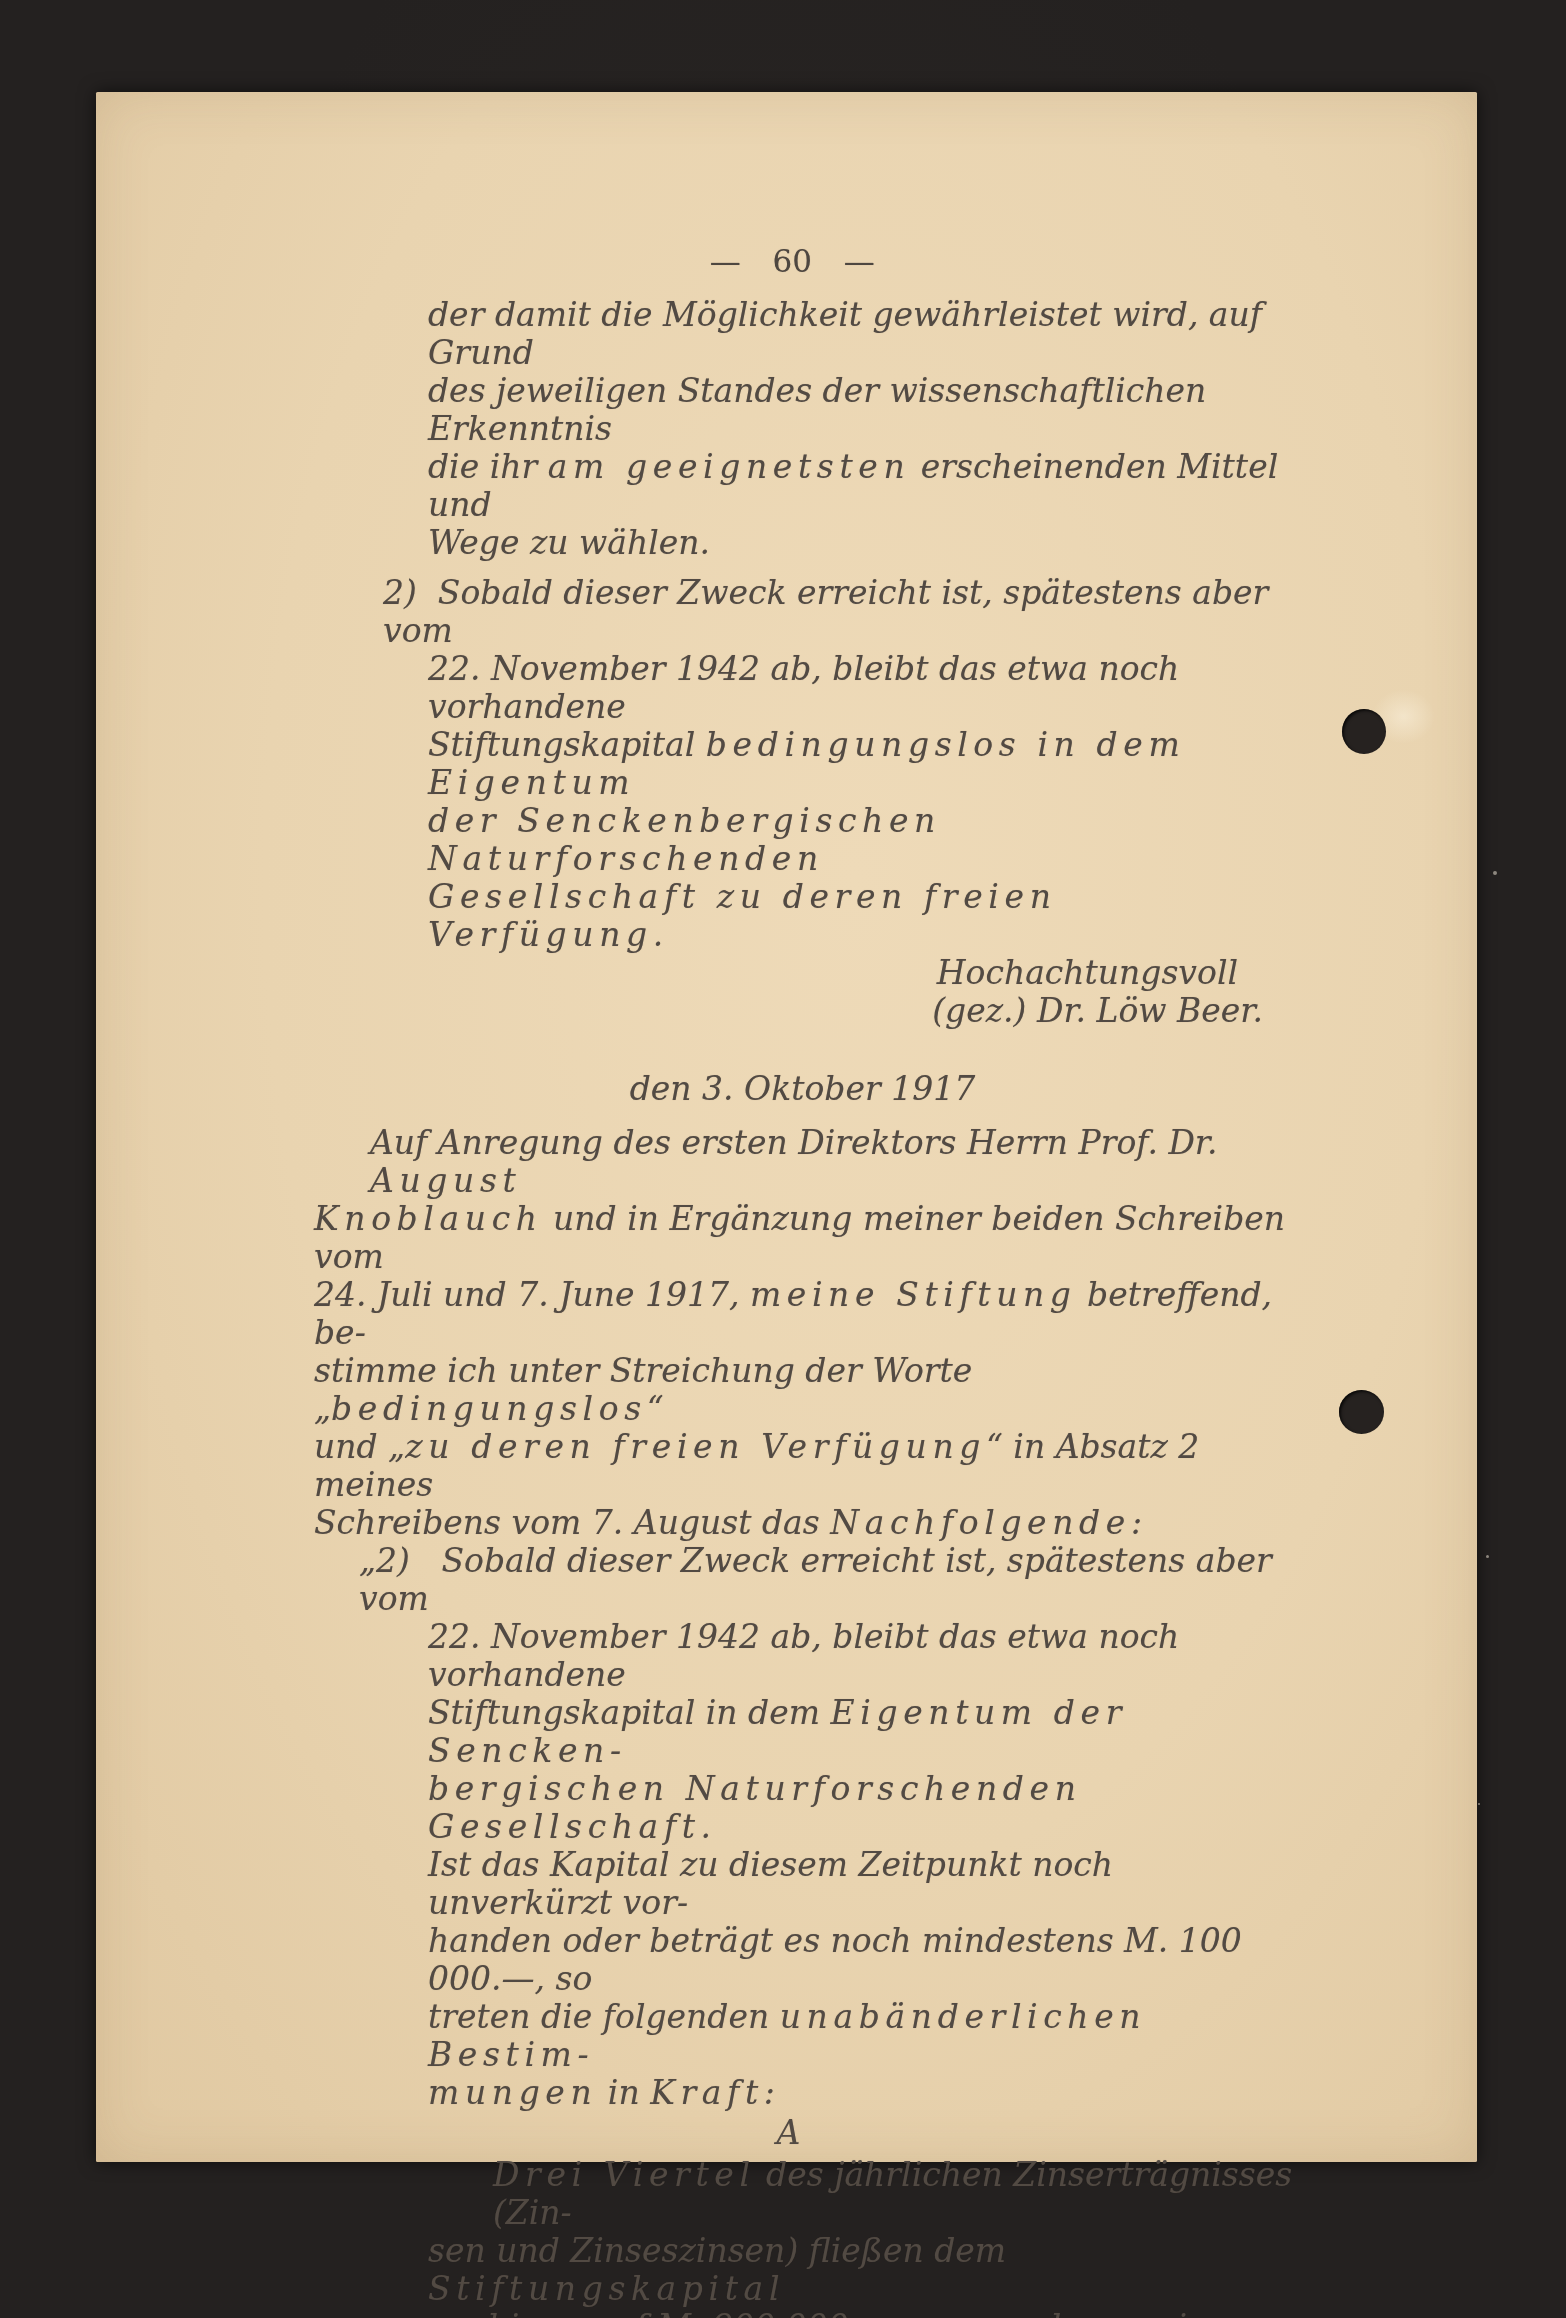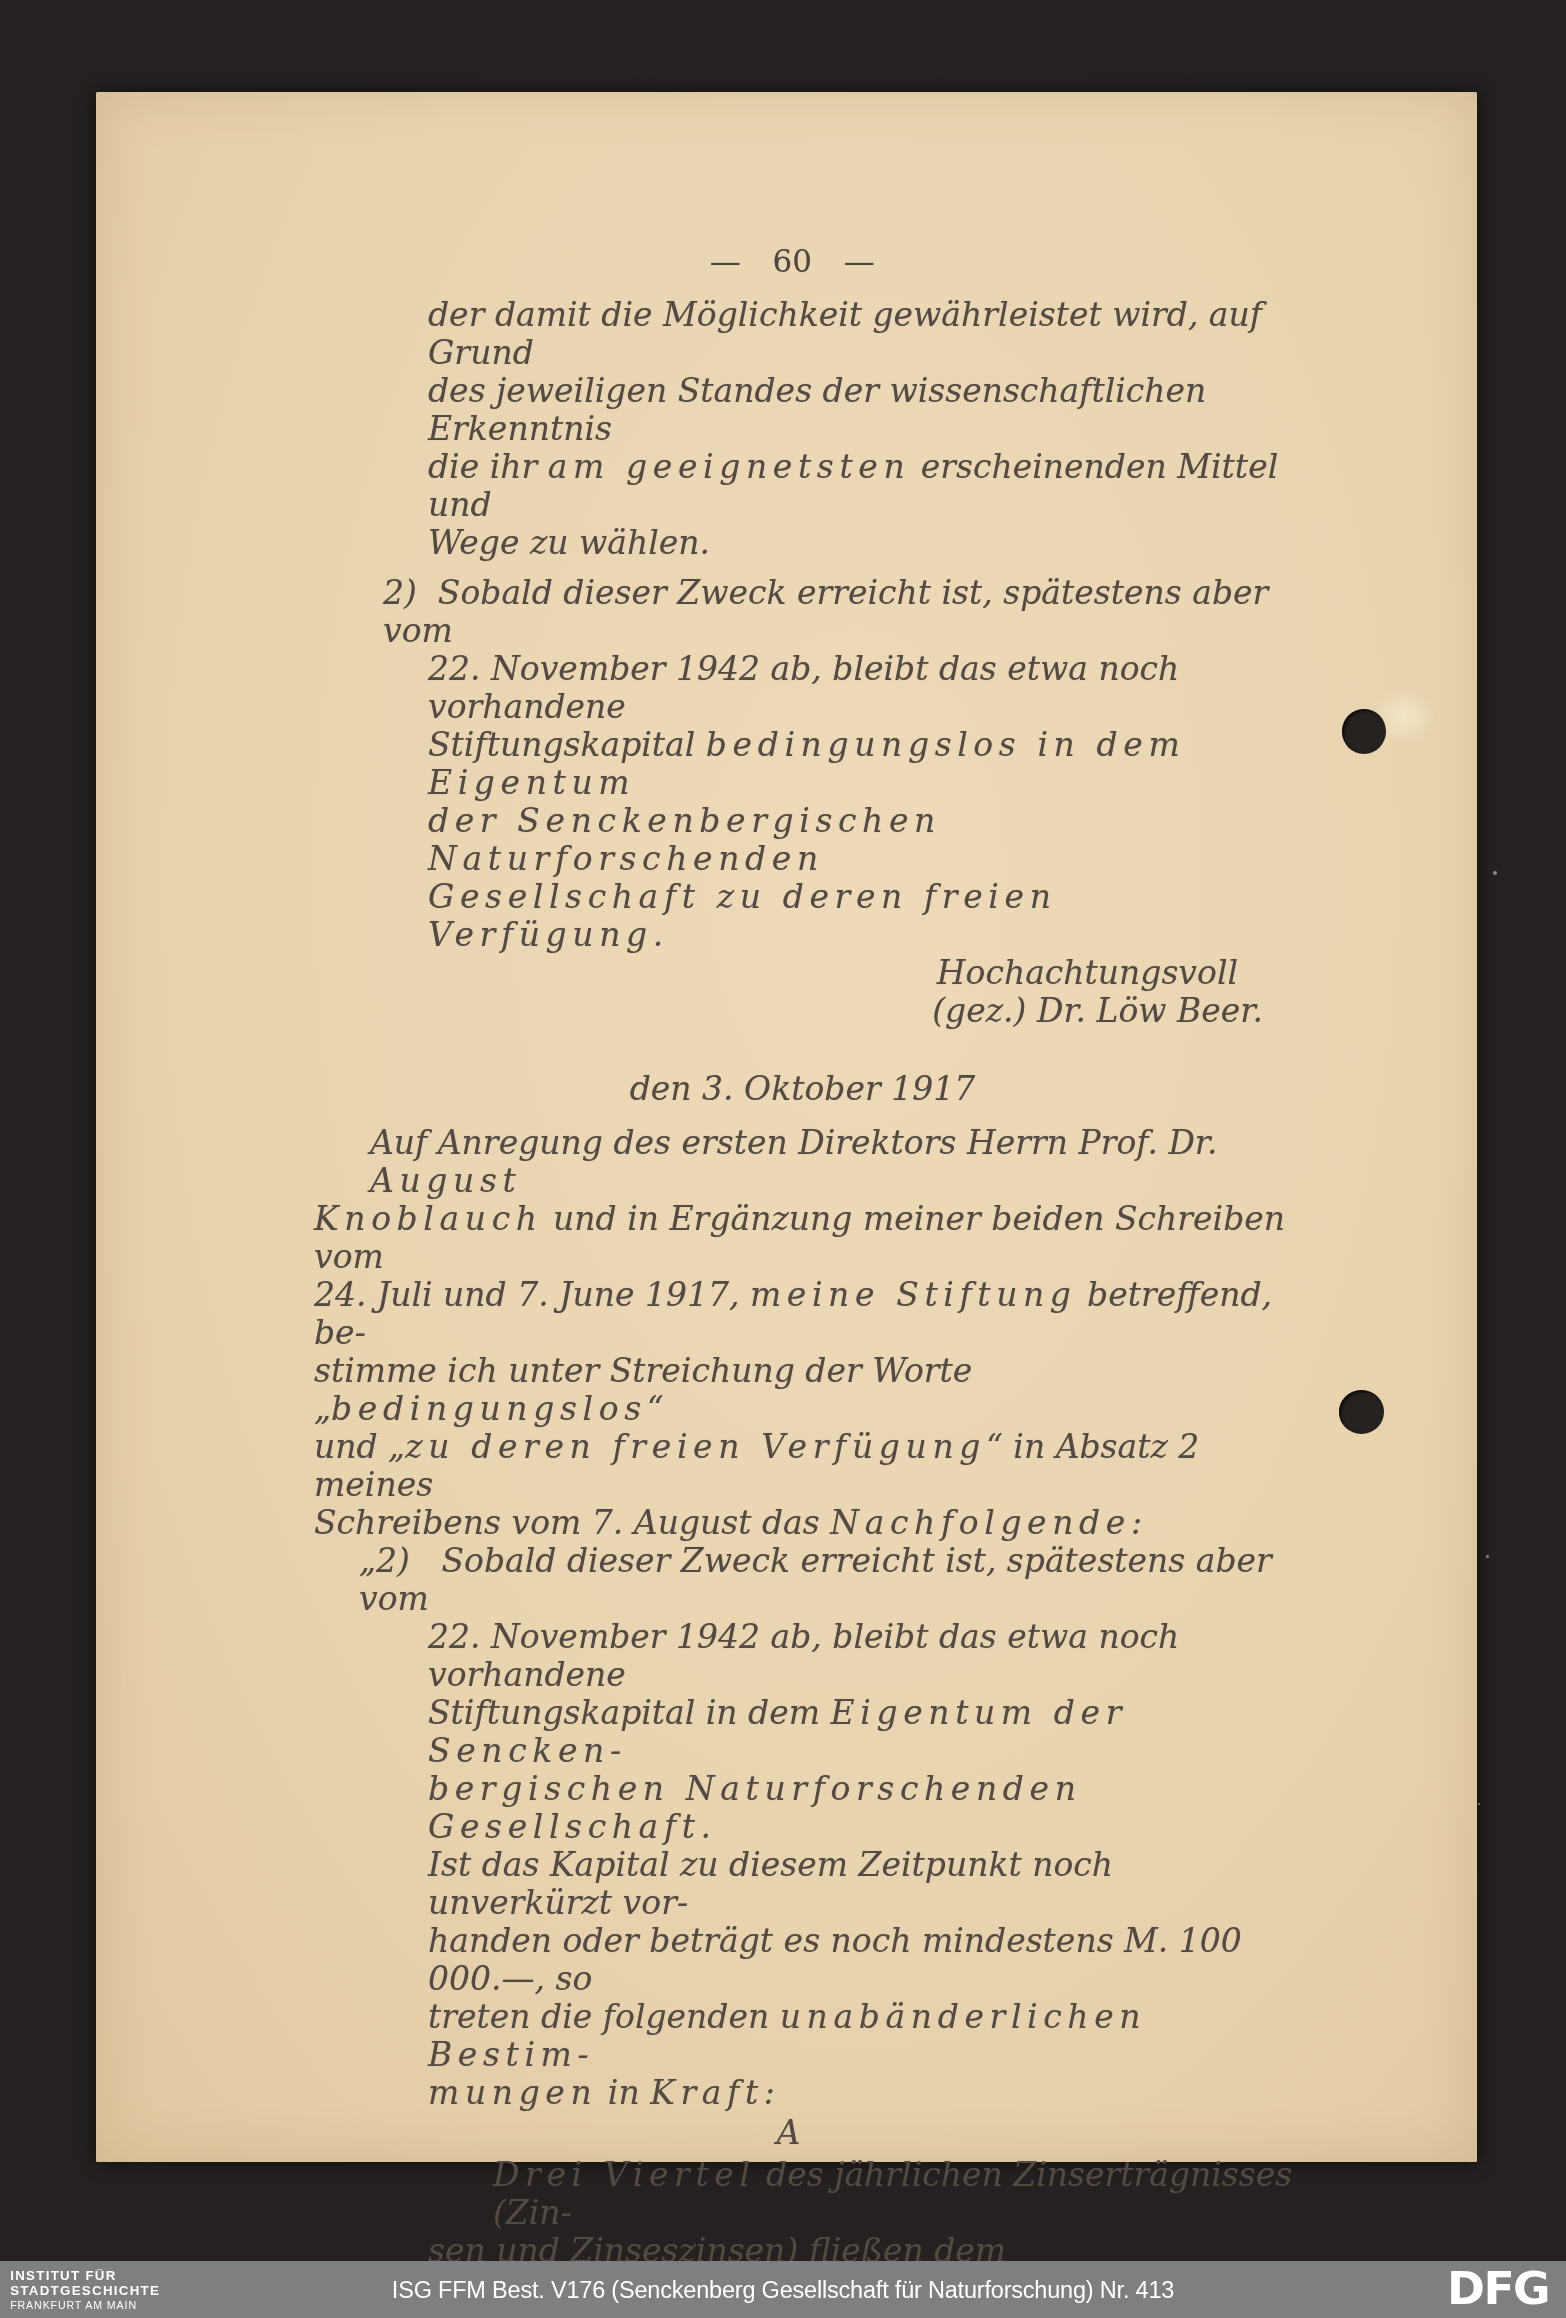--- a/index.html
+++ b/index.html
@@ -156,24 +156,15 @@
       </div>
   </div>
 
   <div class="hole-sheen"></div>
   <div class="hole hole-1"></div>
   <div class="hole hole-2"></div>
   <div class="speck speck-1"></div>
   <div class="speck speck-2"></div>
   <div class="speck speck-3"></div>
 
-  <div class="footer">
-    <div class="isg-logo">
-      <div class="isg-line">INSTITUT FÜR</div>
-      <div class="isg-line">STADTGESCHICHTE</div>
-      <div class="isg-sub">FRANKFURT AM MAIN</div>
-    </div>
-    <div class="footer-caption">ISG FFM Best. V176 (Senckenberg Gesellschaft für Naturforschung) Nr. 413</div>
-    <div class="dfg-logo">DFG</div>
-  </div>
 
 </div>
 
 
 </body></html>

